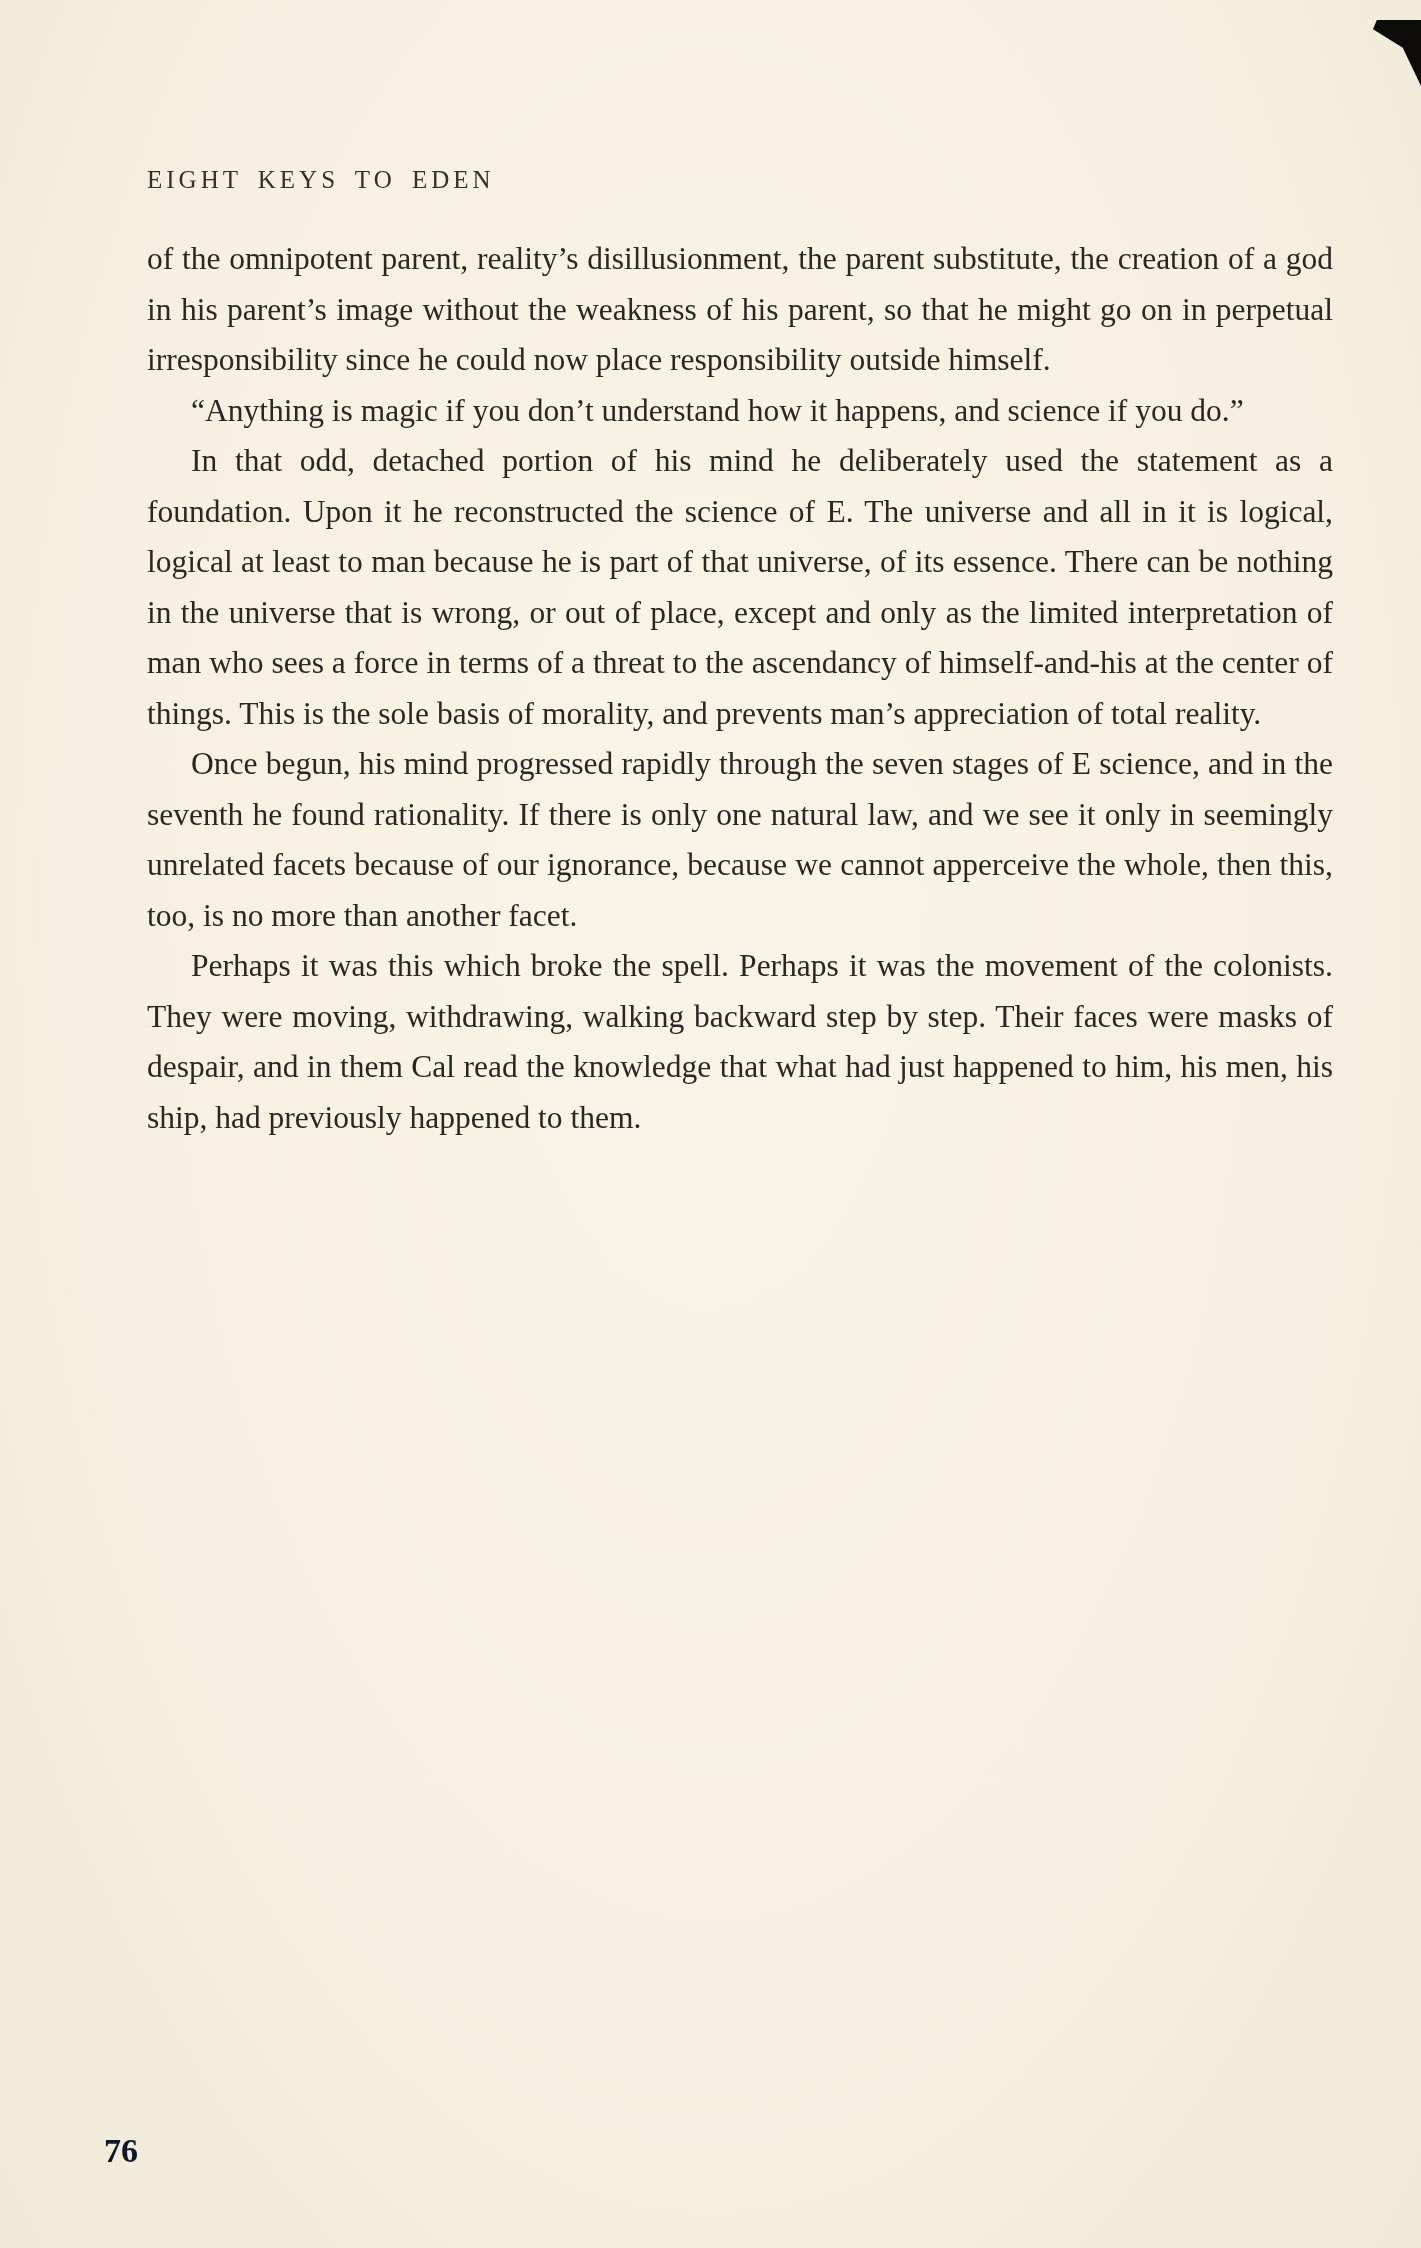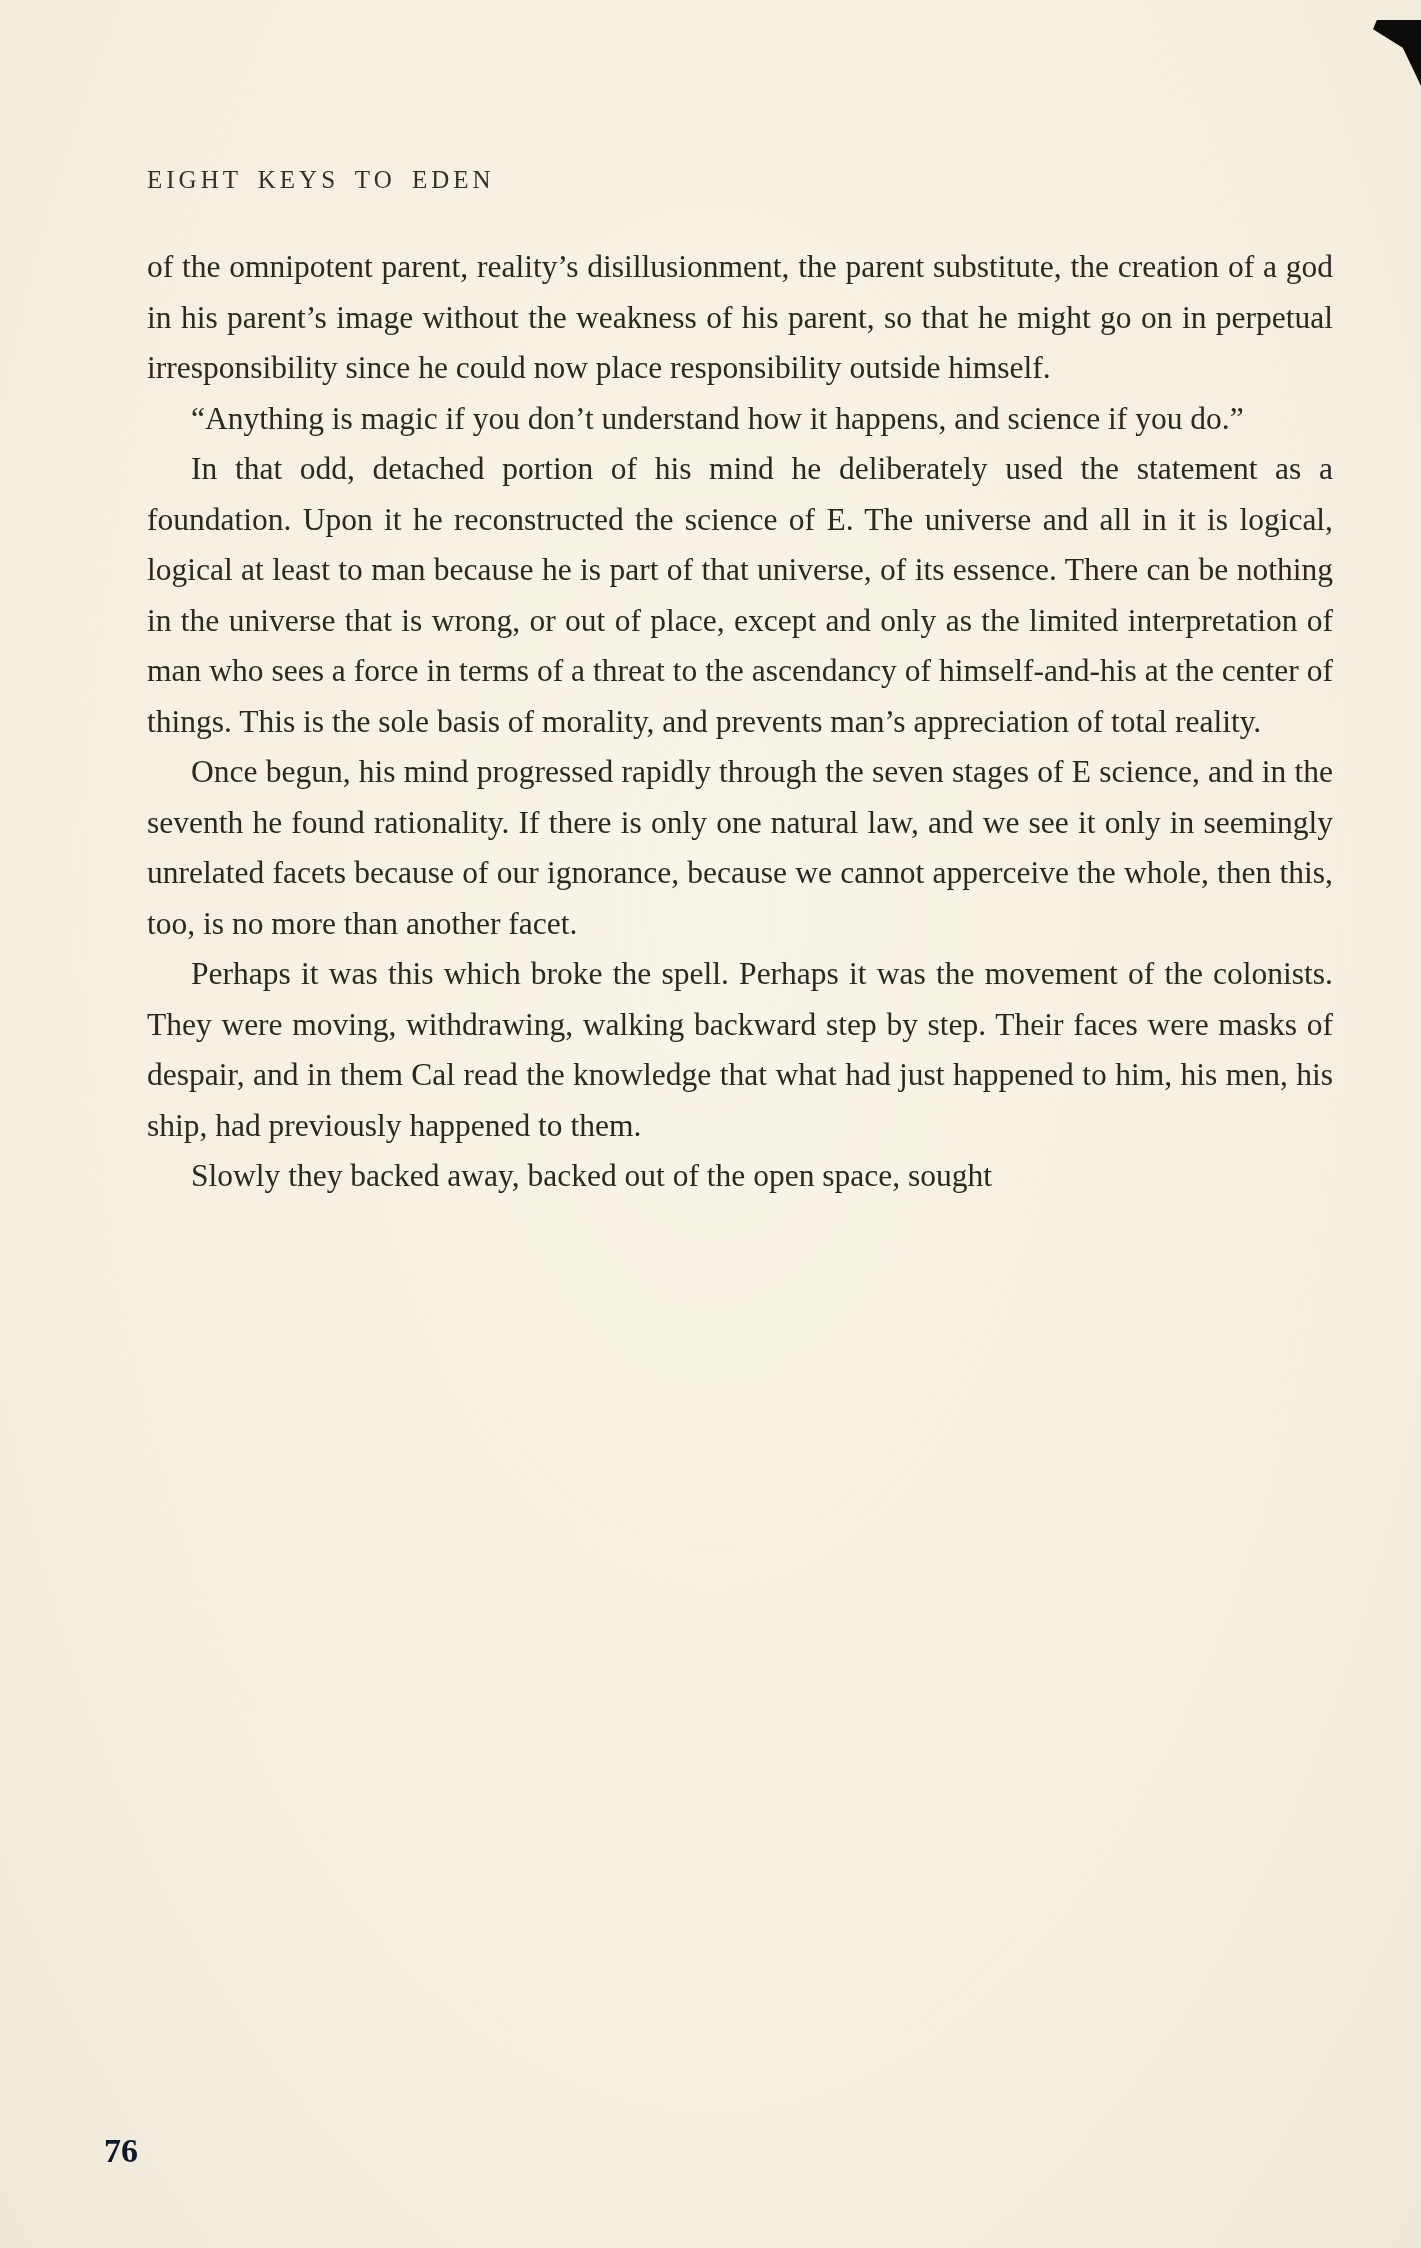--- a/index.html
+++ b/index.html
@@ -34,21 +34,21 @@
     left: 147px;
     top: 146px;
     font-size: 25px;
     letter-spacing: 4px;
     word-spacing: 6px;
     color: #35312a;
   }
   .body-text {
     position: absolute;
     left: 147px;
-    top: 222px;
+    top: 214px;
     width: 1186px;
     font-size: 31.5px;
     line-height: 50.5px;
     text-align: justify;
     color: #2b2822;
   }
   .body-text p {
     margin: 0;
     padding: 0;
   }
@@ -72,18 +72,17 @@
   <div class="corner-mark"></div>
 
   <div class="running-head">EIGHT KEYS TO EDEN</div>
 
   <div class="body-text">
       <p>of the omnipotent parent, reality’s disillusionment, the parent substitute, the creation of a god in his parent’s image without the weakness of his parent, so that he might go on in perpetual irresponsibility since he could now place responsibility outside himself.</p>
       <p class="indent">“Anything is magic if you don’t understand how it happens, and science if you do.”</p>
       <p class="indent">In that odd, detached portion of his mind he deliberately used the statement as a foundation. Upon it he reconstructed the science of E. The universe and all in it is logical, logical at least to man because he is part of that universe, of its essence. There can be nothing in the universe that is wrong, or out of place, except and only as the limited interpretation of man who sees a force in terms of a threat to the ascendancy of himself-and-his at the center of things. This is the sole basis of morality, and prevents man’s appreciation of total reality.</p>
       <p class="indent">Once begun, his mind progressed rapidly through the seven stages of E science, and in the seventh he found rationality. If there is only one natural law, and we see it only in seemingly unrelated facets because of our ignorance, because we cannot apperceive the whole, then this, too, is no more than another facet.</p>
       <p class="indent">Perhaps it was this which broke the spell. Perhaps it was the movement of the colonists. They were moving, withdrawing, walking backward step by step. Their faces were masks of despair, and in them Cal read the knowledge that what had just happened to him, his men, his ship, had previously happened to them.</p>
-      <p class="indent">Slowly they backed away, backed out of the open space, sought</p>
     </div>
 
   <div class="page-number">76</div>
 
 </div>
 
 </body></html>

